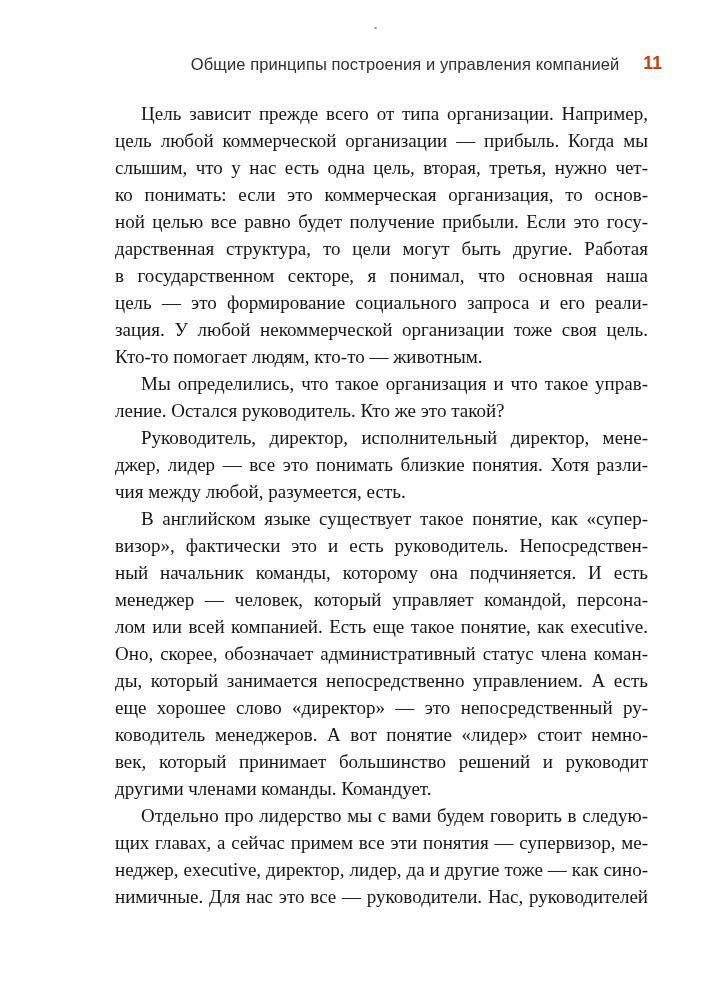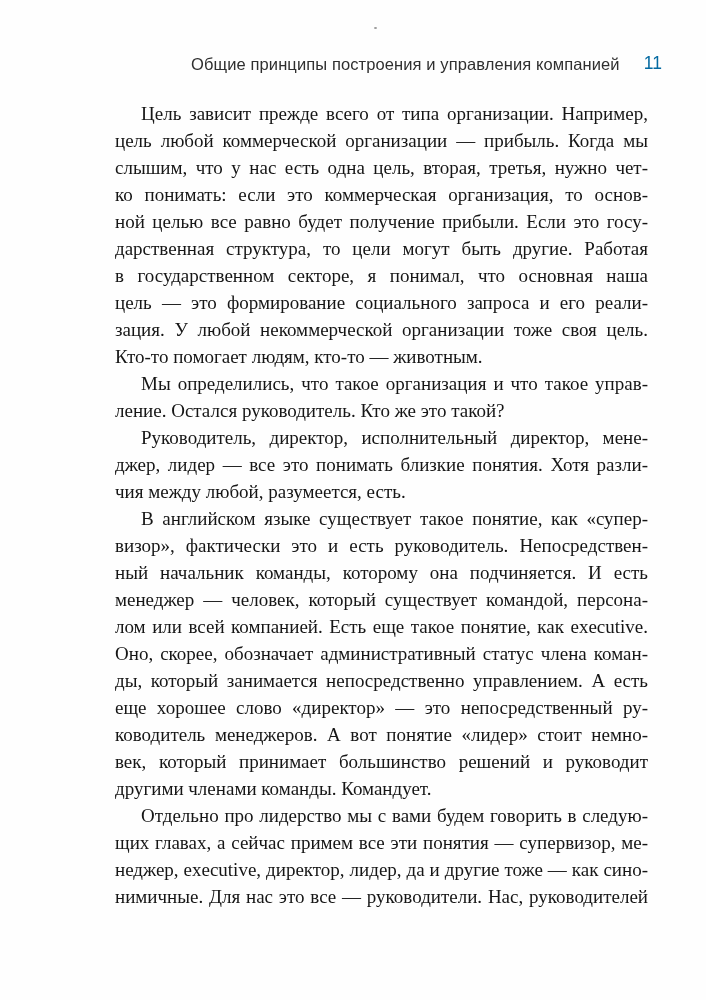--- a/index.html
+++ b/index.html
@@ -34,23 +34,23 @@
     justify-content: flex-end;
     align-items: flex-end;
     gap: 24px;
     font-family: "Liberation Sans", sans-serif;
     font-size: 16.5px;
     color: #2f2f2f;
     letter-spacing: 0.1px;
     white-space: nowrap;
   }
   .running-header .page-number {
-    font-weight: normal;
+    font-weight: bold;
     font-size: 17.5px;
-    color: #0369a1;
+    color: #c2410c;
   }
   .body-text {
     position: absolute;
     top: 100px;
     left: 90px;
     width: 558px;
   }
   .line {
     height: 27px;
     line-height: 27px;
@@ -91,21 +91,21 @@
       <div class="line">зация. У любой некоммерческой организации тоже своя цель.</div>
       <div class="line para-end">Кто-то помогает людям, кто-то — животным.</div>
       <div class="line indent">Мы определились, что такое организация и что такое управ-</div>
       <div class="line para-end">ление. Остался руководитель. Кто же это такой?</div>
       <div class="line indent">Руководитель, директор, исполнительный директор, мене-</div>
       <div class="line">джер, лидер — все это понимать близкие понятия. Хотя разли-</div>
       <div class="line para-end">чия между любой, разумеется, есть.</div>
       <div class="line indent">В английском языке существует такое понятие, как «супер-</div>
       <div class="line">визор», фактически это и есть руководитель. Непосредствен-</div>
       <div class="line">ный начальник команды, которому она подчиняется. И есть</div>
-      <div class="line">менеджер — человек, который существует командой, персона-</div>
+      <div class="line">менеджер — человек, который управляет командой, персона-</div>
       <div class="line">лом или всей компанией. Есть еще такое понятие, как executive.</div>
       <div class="line">Оно, скорее, обозначает административный статус члена коман-</div>
       <div class="line">ды, который занимается непосредственно управлением. А есть</div>
       <div class="line">еще хорошее слово «директор» — это непосредственный ру-</div>
       <div class="line">ководитель менеджеров. А вот понятие «лидер» стоит немно-</div>
       <div class="line">век, который принимает большинство решений и руководит</div>
       <div class="line para-end">другими членами команды. Командует.</div>
       <div class="line indent">Отдельно про лидерство мы с вами будем говорить в следую-</div>
       <div class="line">щих главах, а сейчас примем все эти понятия — супервизор, ме-</div>
       <div class="line">неджер, executive, директор, лидер, да и другие тоже — как сино-</div>

